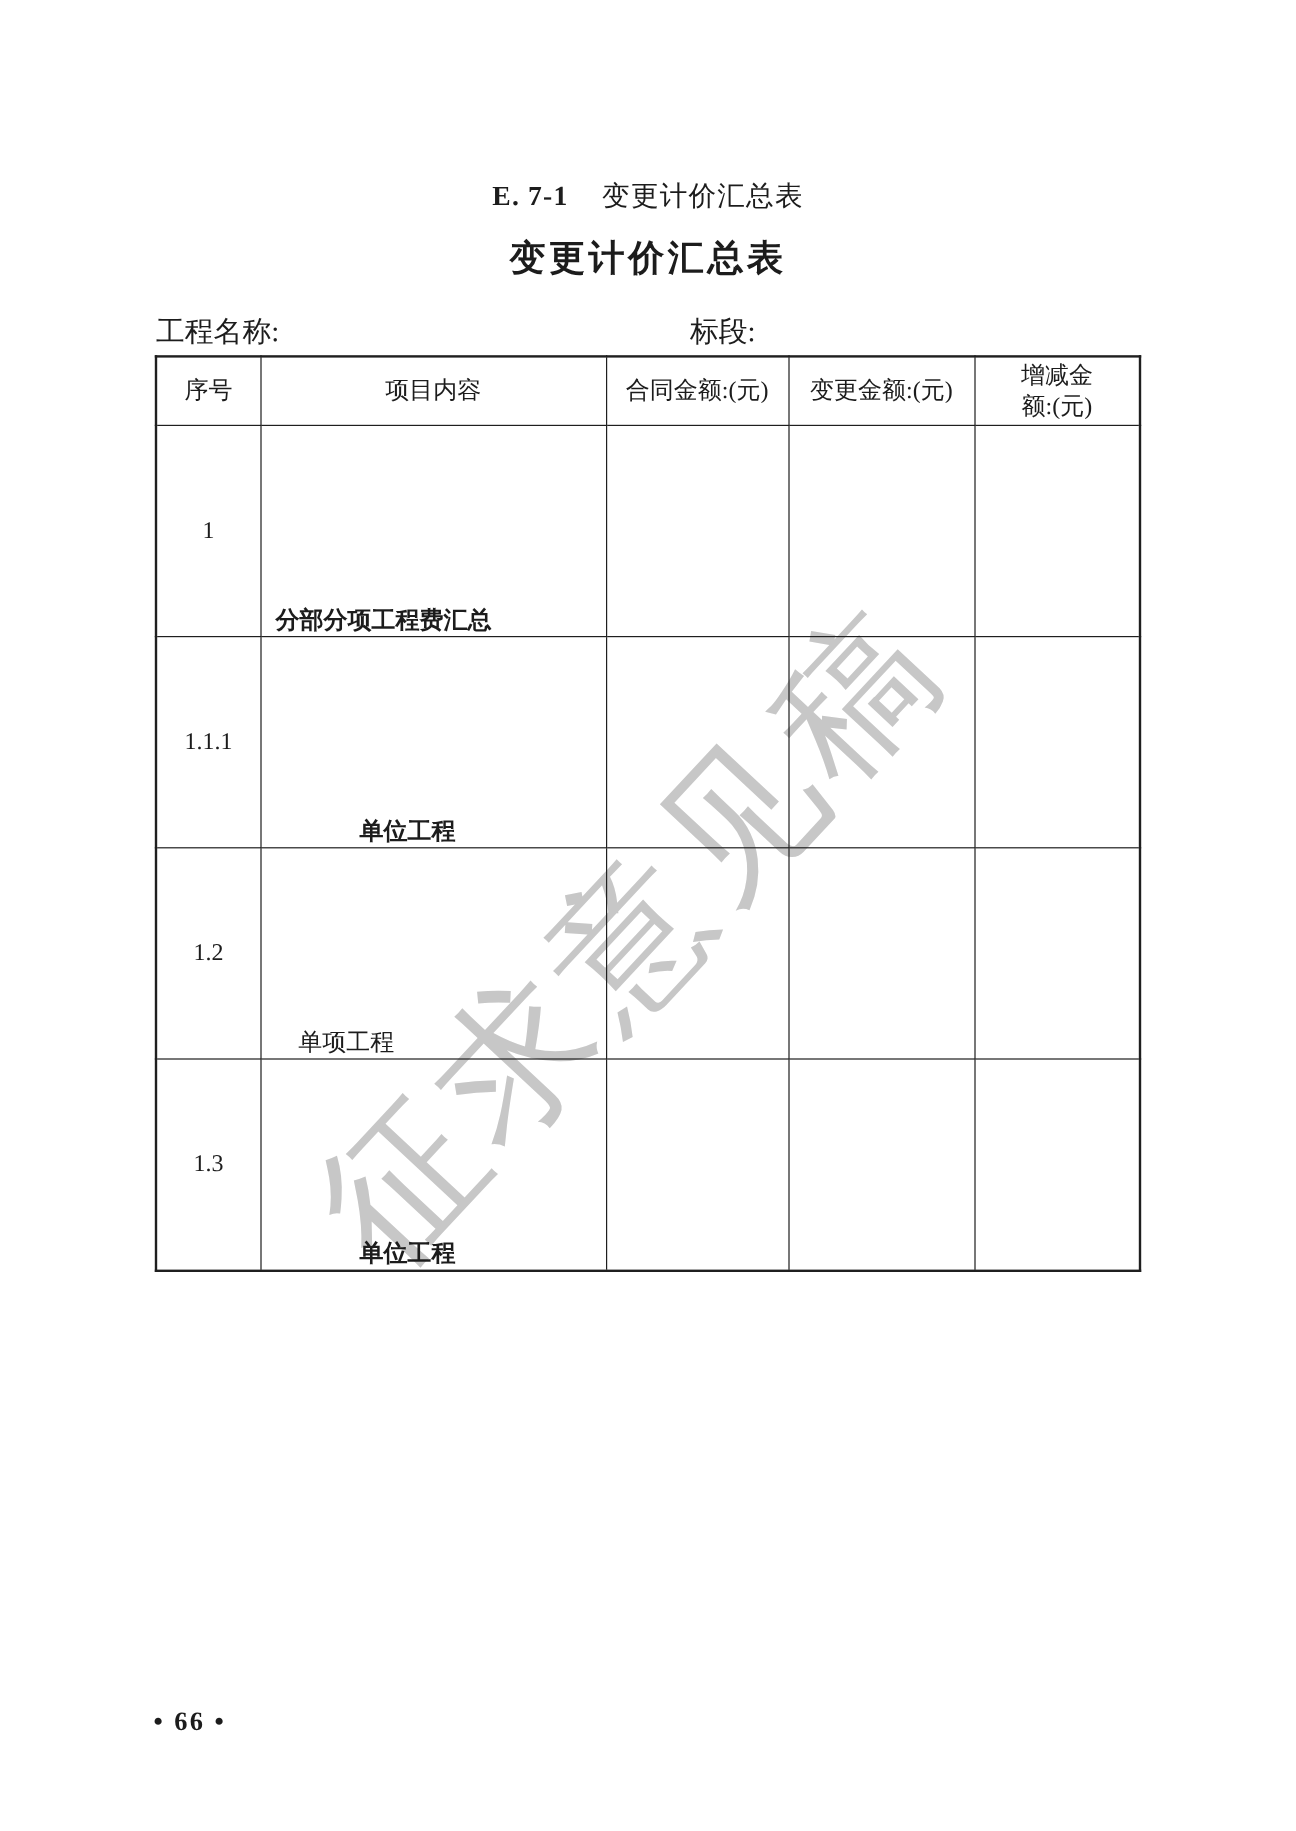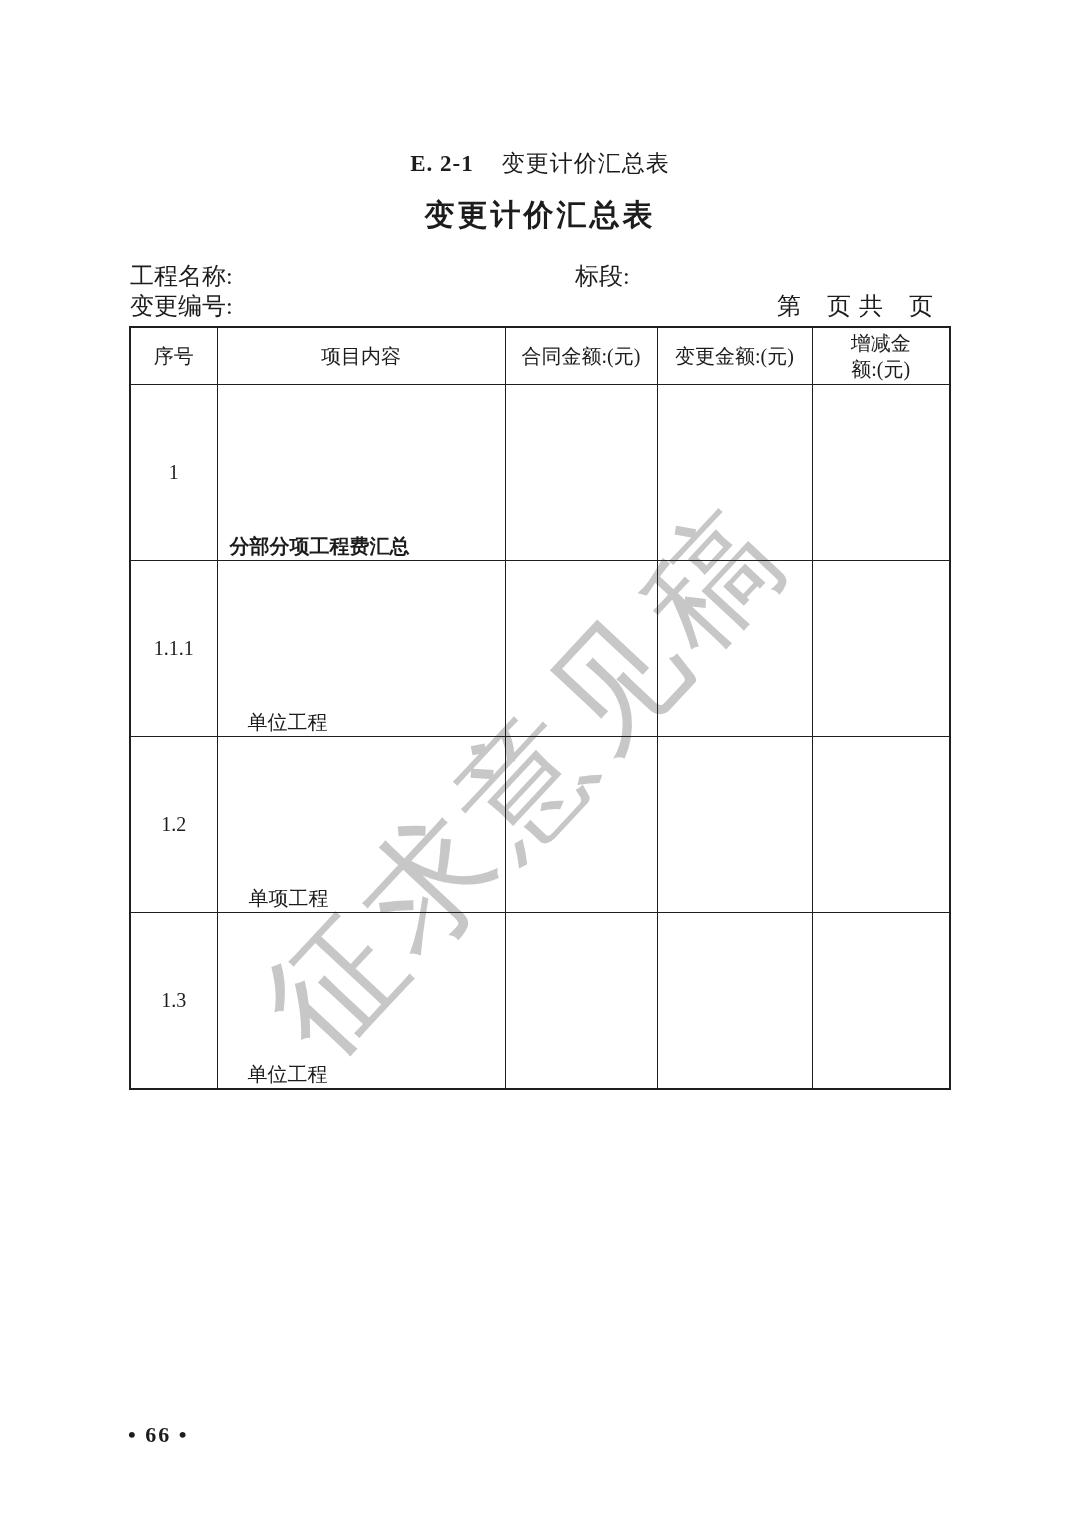--- a/index.html
+++ b/index.html
@@ -43,47 +43,43 @@
     font-weight:400; font-size:20px; height:50px;
     text-align:center; vertical-align:middle; line-height:1.3;
     padding:2px 0;
   }
   .hdr-narrow { display:inline-block; width:3.5em; word-break:break-all; }
   td { font-size:20px; height:33px; vertical-align:middle; }
   td.no { text-align:center; }
   td.content { text-align:left; }
   td.ind0 { padding-left:12px;font-weight:bold; }
   td.ind1 { padding-left:31px; }
-  td.ind2 { padding-left:30px; }
+  td.ind2 { padding-left:82px;font-weight:bold; }
   .page-number {
     position:absolute; left:128px; top:1422px;
     font-size:22px; z-index:1; letter-spacing:2px;font-weight:bold;
   }
 </style>
 </head>
 <body>
 
 <div class="watermark">征求意见稿</div>
 
 <div class="content">
 
   <div class="doc-code-line">
-    <span class="doc-code">E. 2-1</span><span>变更计价汇总表</span>
+    <span class="doc-code">E. 7-1</span><span>变更计价汇总表</span>
   </div>
 
   <div class="main-title">变更计价汇总表</div>
 
   <div class="info">
     <div class="info-row">
       <span>工程名称:</span>
       <span class="section-label">标段:</span>
-    </div>
-    <div class="info-row">
-      <span>变更编号:</span>
-      <span class="page-info">第　页 共　页</span>
     </div>
   </div>
 
   <table>
     <colgroup>
       <col style="width:87px">
       <col style="width:288px">
       <col style="width:152px">
       <col style="width:155px">
       <col style="width:138px">

